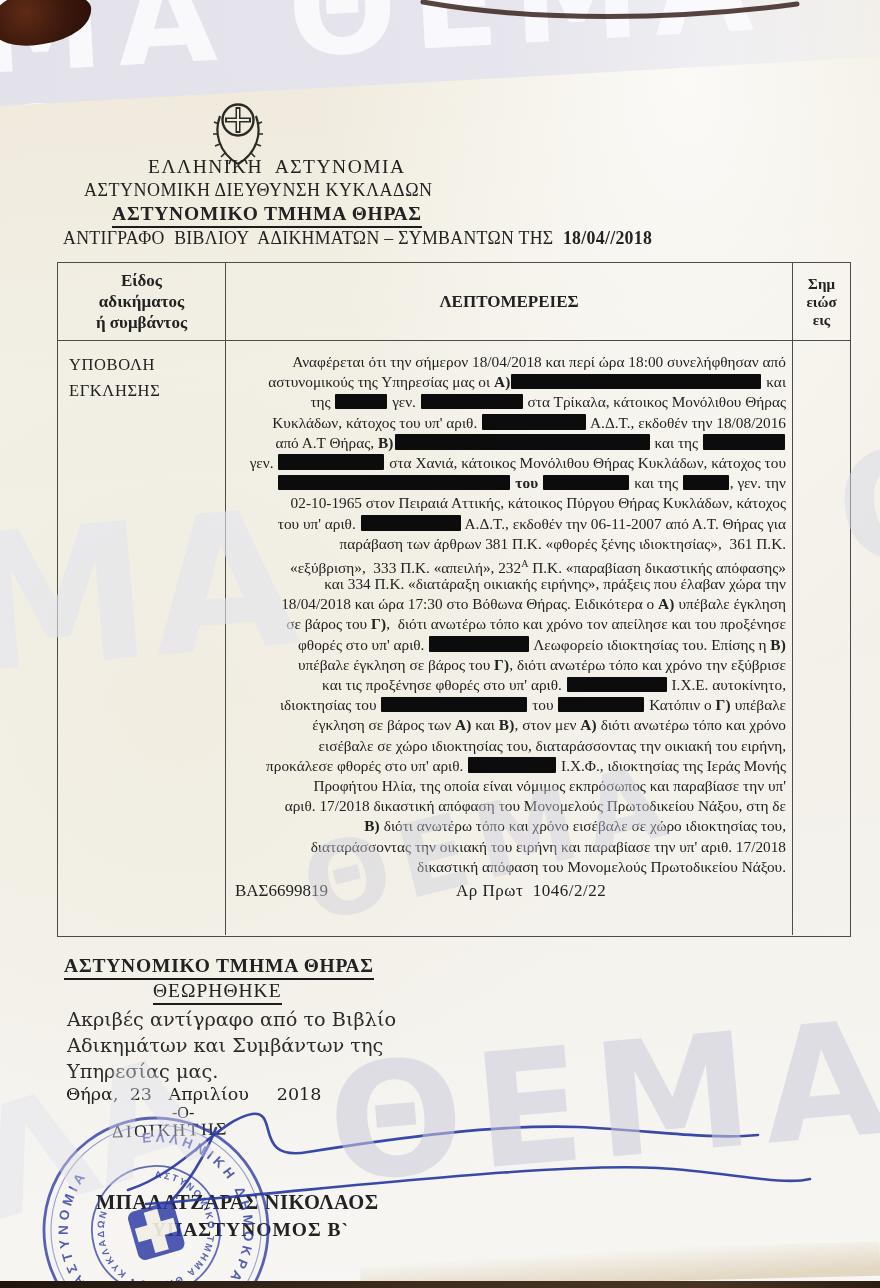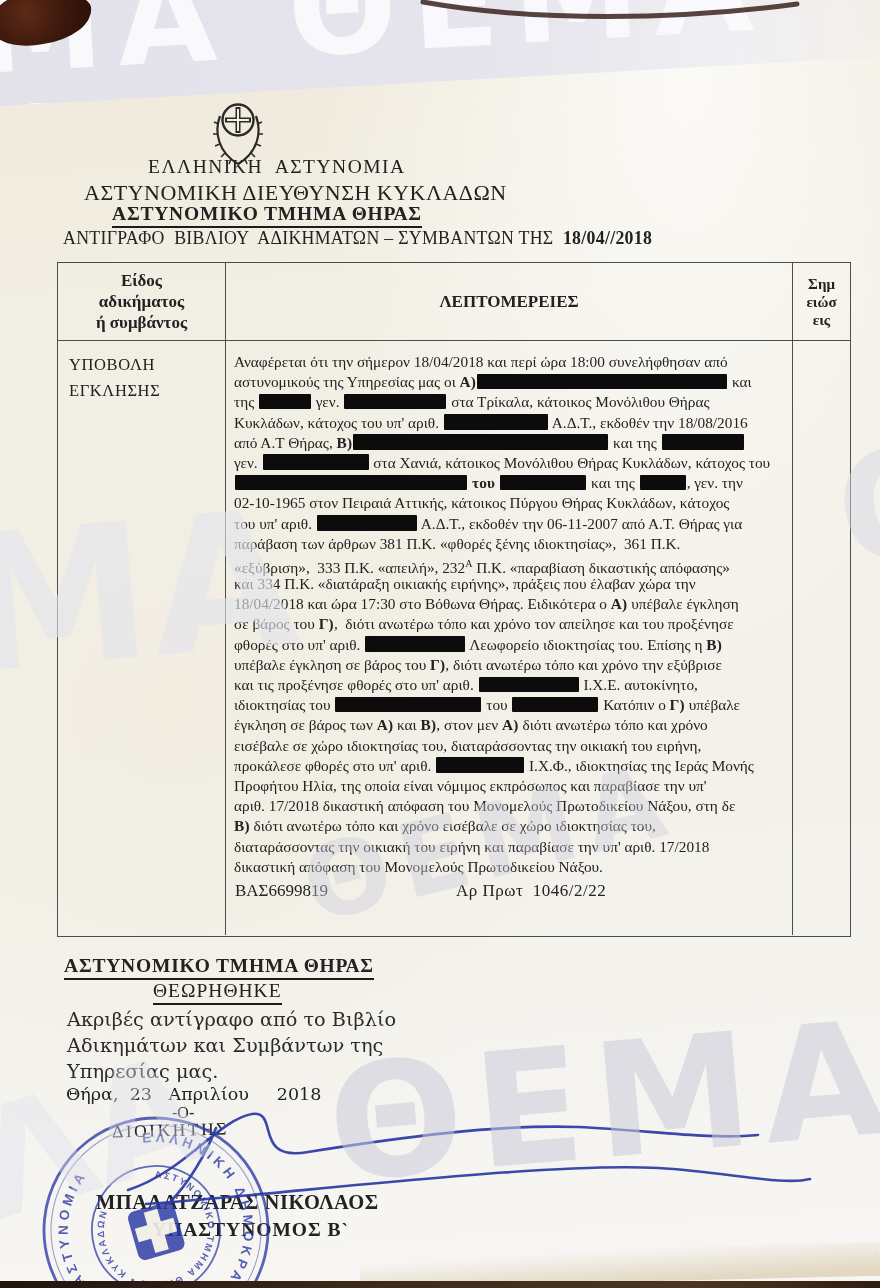--- a/index.html
+++ b/index.html
@@ -30,34 +30,34 @@
     color:rgba(250,250,253,.95);font-size:128px;letter-spacing:14px;padding-left:4px;}
   .wm-band span{display:block;margin-top:-28px;}
   .wm-ma{left:-38px;top:498px;font-size:188px;color:rgba(227,227,238,.62);transform:rotate(-5deg);letter-spacing:2px;}
   .wm-mid{left:300px;top:792px;font-size:102px;color:rgba(206,204,220,.42);transform:rotate(-14deg);letter-spacing:10px;}
   .wm-big{left:328px;top:1022px;font-size:158px;color:rgba(203,203,218,.55);transform:rotate(-5deg);letter-spacing:12px;}
   .wm-bl{left:-26px;top:1062px;font-size:150px;color:rgba(222,222,234,.40);transform:rotate(-17deg);}
   .wm-theta-edge{left:838px;top:430px;font-size:150px;color:rgba(216,215,228,.5);transform:rotate(-8deg);}
   
   .hdr{position:absolute;white-space:pre;z-index:2;}
   .h-org1{left:148px;top:156px;font-size:19.5px;letter-spacing:1.5px;}
-  .h-org2{left:84px;top:180px;font-size:22px;letter-spacing:.5px;}
+  .h-org2{left:84px;top:180px;font-size:18px;letter-spacing:.5px;}
   .h-org3{left:112px;top:203px;font-size:19.5px;font-weight:bold;letter-spacing:.8px;
           border-bottom:2px solid #1c1c1c;padding-bottom:1px;}
   .h-title{left:63px;top:228px;font-size:17.8px;letter-spacing:.3px;}
   .h-title b{font-size:17.8px;}
   
   .emblem{left:206px;top:94px;z-index:2;}
   
   .tbl{position:absolute;left:57px;top:262px;width:792px;height:673px;z-index:2;
        border:1.4px solid #4c4c48;}
   .tbl .hrow{display:flex;height:77px;border-bottom:1.4px solid #4c4c48;}
   .tbl .brow{display:flex;height:594px;}
   .c1{width:168px;border-right:1.2px solid #4c4c48;box-sizing:border-box;}
-  .c2{width:567px;border-right:1.2px solid #4c4c48;box-sizing:border-box;}
+  .c2{width:567px;border-right:1.2px solid #4c4c48;box-sizing:border-box;text-align:right;}
   .c3{width:57px;box-sizing:border-box;}
   .hc{display:flex;flex-direction:column;align-items:center;justify-content:center;
       font-weight:bold;font-size:17px;line-height:21px;}
   .hc3{font-size:15px;line-height:18px;}
   .type-cell{padding:11px 0 0 11px;font-size:16.5px;line-height:26px;letter-spacing:.6px;}
   .details{padding:11px 6px 0 8px;}
   .dline{white-space:pre;font-size:15.3px;line-height:20.2px;height:20.2px;}
   .dline b{letter-spacing:.2px;}
   .dline sup{font-size:10px;vertical-align:6px;}
   .red{display:inline-block;height:15.5px;background:#0c0c0c;vertical-align:-2px;

